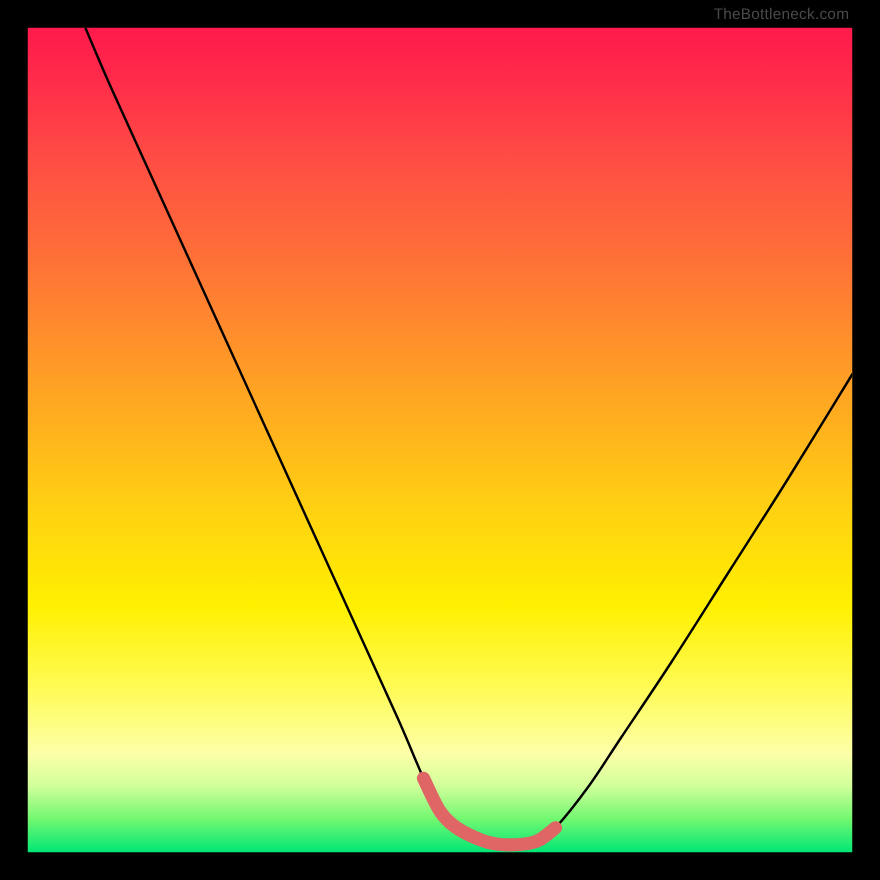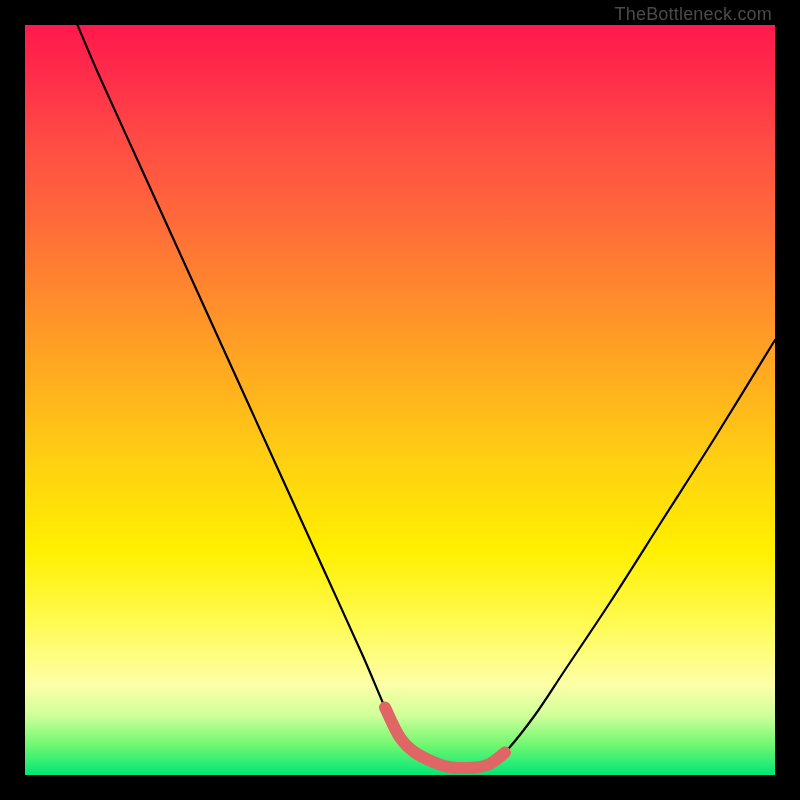--- a/index.html
+++ b/index.html
@@ -42,21 +42,21 @@
       #d0ff9a 92%,
       #70f770 96%,
       #00e676 100%
     );
   }
   .watermark {
     position: absolute;
     top: 4px;
     right: 28px;
     color: #4a4a4a;
-    font-size: 18px;
+    font-size: 14px;
     letter-spacing: 0.2px;
     font-weight: 500;
     user-select: none;
   }
   svg.curve {
     position: absolute;
     inset: 0;
     width: 100%;
     height: 100%;
   }

